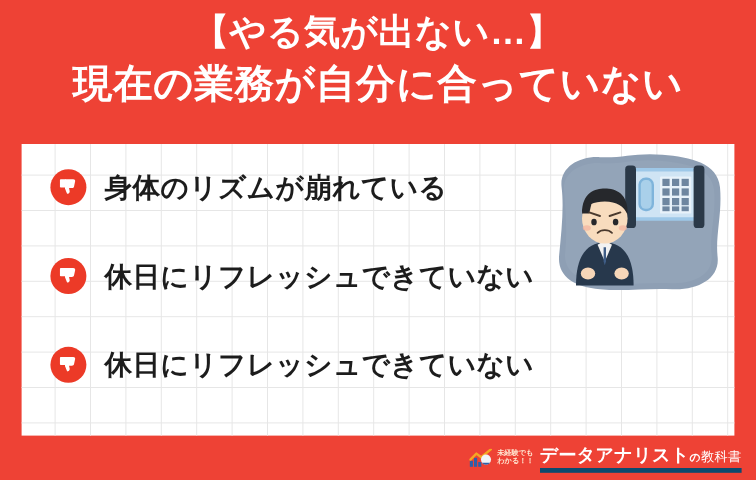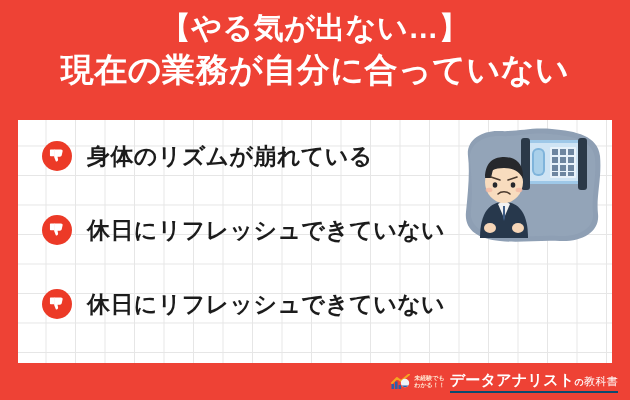--- a/index.html
+++ b/index.html
@@ -153,21 +153,21 @@
     color: #ffe9d4;
     font-weight: bold;
     white-space: nowrap;
   }
   .brand-name {
     font-size: 15px;
     font-weight: bold;
     color: #ffffff;
     letter-spacing: 0.3px;
     white-space: nowrap;
-    border-bottom: 2px solid #0c4a6e;
+    border-bottom: 4px solid #0c4a6e;
     padding-bottom: 1px;
     display: flex;
     align-items: baseline;
   }
   .brand-name .sub-small {
     font-size: 9px;
     font-weight: bold;
   }
   .brand-name .tail {
     font-size: 11px;

